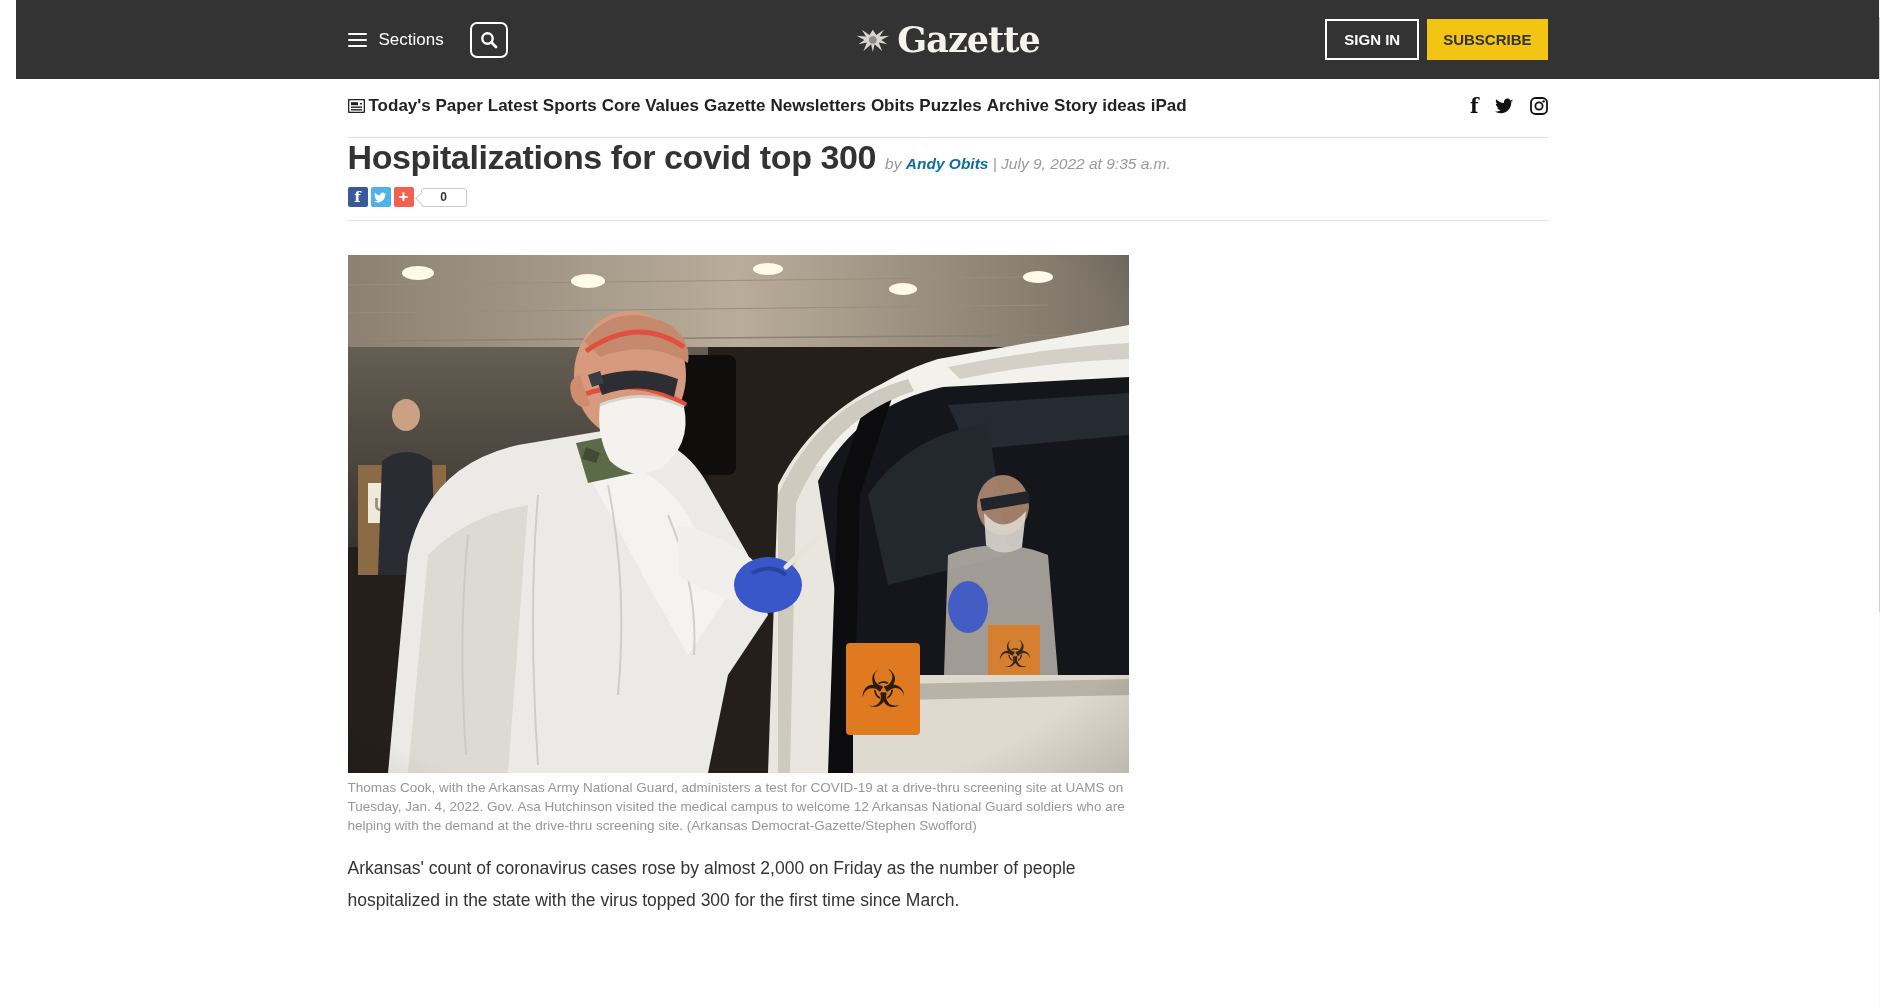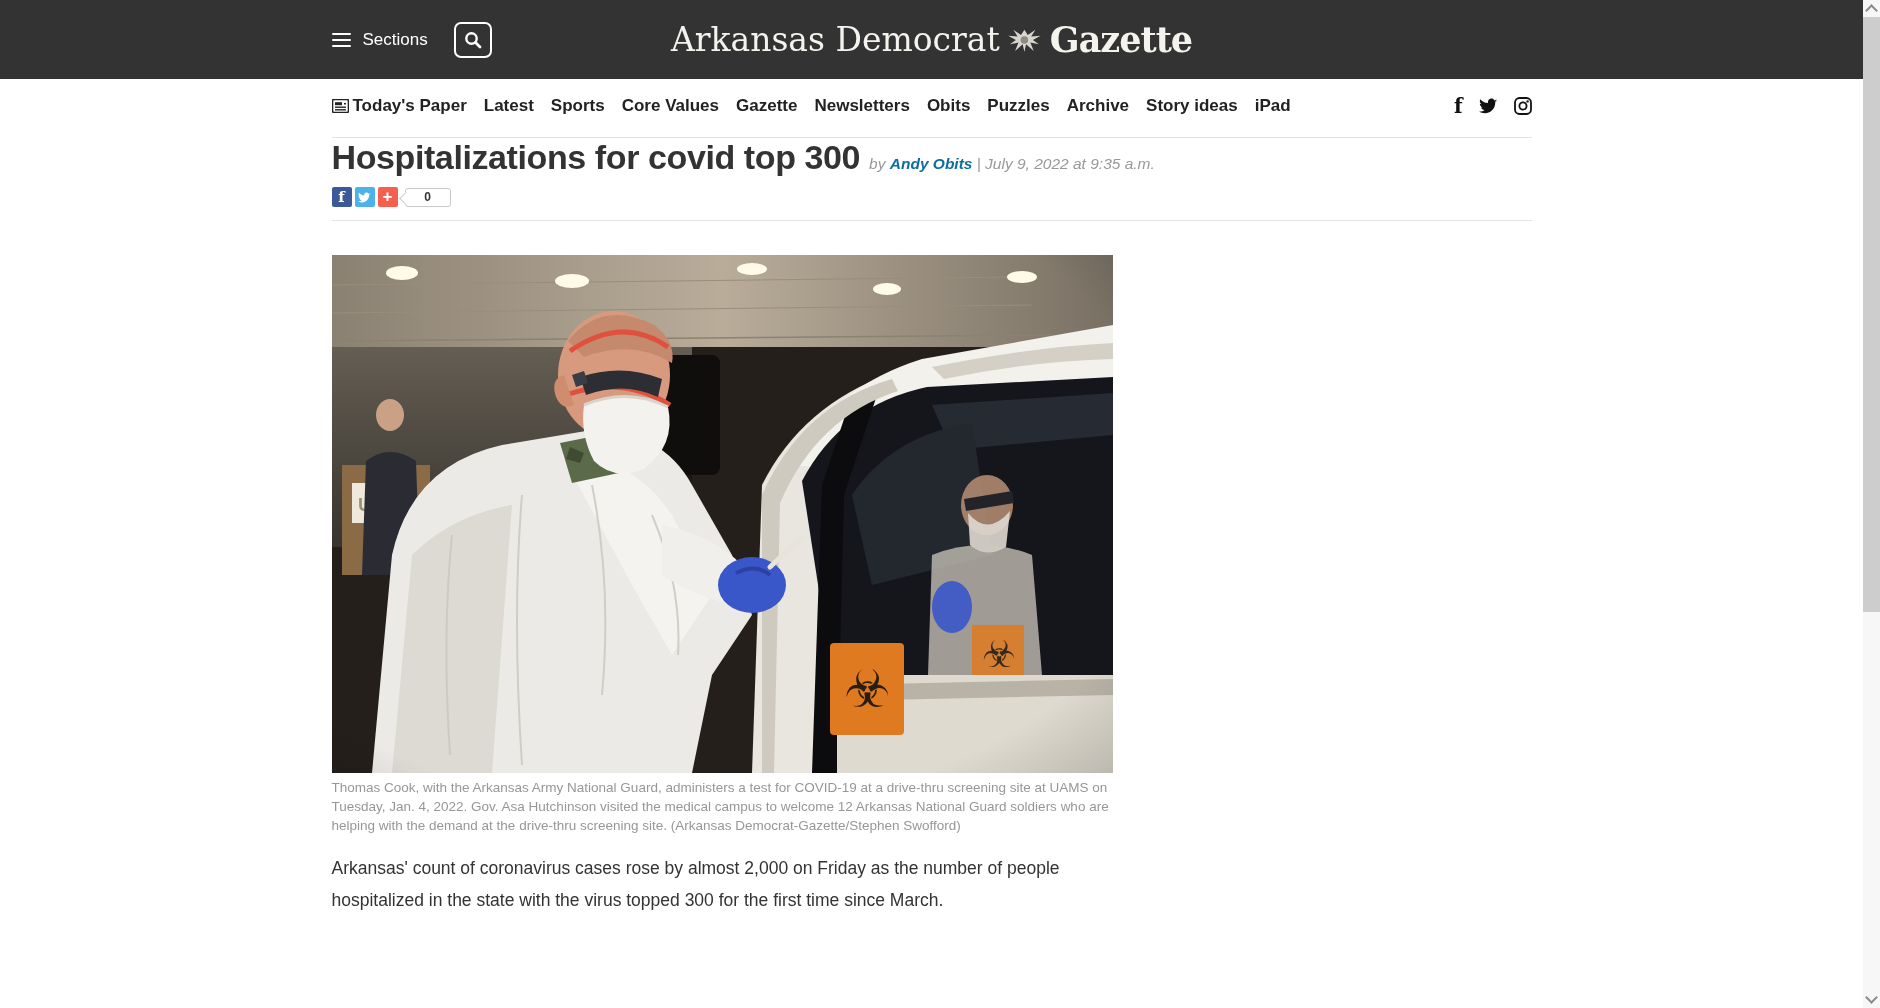--- a/index.html
+++ b/index.html
@@ -27,21 +27,21 @@
   .header-buttons { margin-left:auto; display:flex; gap:8px; }
   .signin-btn { background:transparent; border:2px solid #fff; color:#fff;
                 font-weight:bold; font-size:15px; padding:10px 17px; cursor:pointer;
                 font-family:"Liberation Sans", sans-serif; }
   .subscribe-btn { background:#f2c413; border:none; color:#333; font-weight:bold;
                    font-size:15px; padding:12px 16px; cursor:pointer;
                    font-family:"Liberation Sans", sans-serif; }
 
   
   .container { width:1200px; margin:0 auto; }
-  .nav { display:flex; align-items:center; gap:17px; padding:17px 0 21px;
+  .nav { display:flex; align-items:center; gap:5px; padding:17px 0 21px;
          border-bottom:1px solid #e2e2e2; }
   .nav-item { font-size:17px; font-weight:bold; color:#222; cursor:pointer;
               white-space:nowrap; display:flex; align-items:center; gap:4px; }
   .nav-social { margin-left:auto; display:flex; align-items:center; gap:16px; }
   .nav-social svg, .nav-social .fb-f { cursor:pointer; }
   .fb-f { font-family:"DejaVu Serif", serif; font-weight:bold; font-size:20px;
           color:#111; line-height:1; }
 
   
   .headline { font-size:38px; line-height:48px; font-weight:bold; color:#333;
@@ -73,21 +73,21 @@
              width:781px; }
 
   
   .article-body { width:790px; }
   .article-body p { font-size:17.5px; line-height:1.82; color:#333;
                     margin-top:17px; margin-bottom:26px; }
 
   
   .scrollbar { position:absolute; right:-17px; top:0; width:17px; height:1008px;
                background:#f7f7f7; }
-  .page { margin-right:17px; }
+  .page { margin-right:17px;margin-left:16px; }
   .sb-thumb { position:absolute; top:17px; left:0; width:17px; height:595px;
               background:#cdcdcd; cursor:pointer; }
   .sb-arrow { position:absolute; left:4px; width:9px; height:9px;
               border-left:2px solid #8a8a8a; border-top:2px solid #8a8a8a; }
   .sb-up { top:6px; transform:rotate(45deg); }
   .sb-down { bottom:6px; transform:rotate(225deg); }
 </style>
 </head>
 <body>
 
@@ -104,28 +104,31 @@
         <span class="sections-label">Sections</span>
       </div>
       <button class="search-btn">
         <svg width="18" height="18" viewBox="0 0 18 18">
           <circle cx="7.5" cy="7.5" r="5.2" fill="none" stroke="#fff" stroke-width="2.4"></circle>
           <line x1="11.5" y1="11.5" x2="16" y2="16" stroke="#fff" stroke-width="2.8" stroke-linecap="round"></line>
         </svg>
       </button>
 
       <div class="logo">
-        <span class="logo-serif">Arkansas Democrat</span>
         <svg width="34" height="30" viewBox="0 0 40 30">
           <path d="M20 3 L24 9 L33 3 L28 11 L39 10 L30 15 L37 20 L27 18 L31 28 L22 20 L20 29 L18 20 L9 28 L13 18 L3 20 L10 15 L1 10 L12 11 L7 3 L16 9 Z" fill="#d8d5cf"></path>
           <circle cx="20" cy="15" r="4.5" fill="#8d8a84"></circle>
         </svg>
         <span class="logo-gothic">Gazette</span>
       </div>
 
+      <div class="header-buttons">
+        <button class="signin-btn">SIGN IN</button>
+        <button class="subscribe-btn">SUBSCRIBE</button>
+      </div>
     </div>
   </header>
 
   <div class="container">
     <nav class="nav">
       <span class="nav-item">
         <svg width="17" height="14" viewBox="0 0 17 14">
           <rect x="0.5" y="0.5" width="16" height="13" rx="1.5" fill="none" stroke="#222" stroke-width="1.6"></rect>
           <rect x="3" y="3.2" width="7" height="3" fill="#222"></rect>
           <line x1="3" y1="8.2" x2="14" y2="8.2" stroke="#222" stroke-width="1.4"></line>

